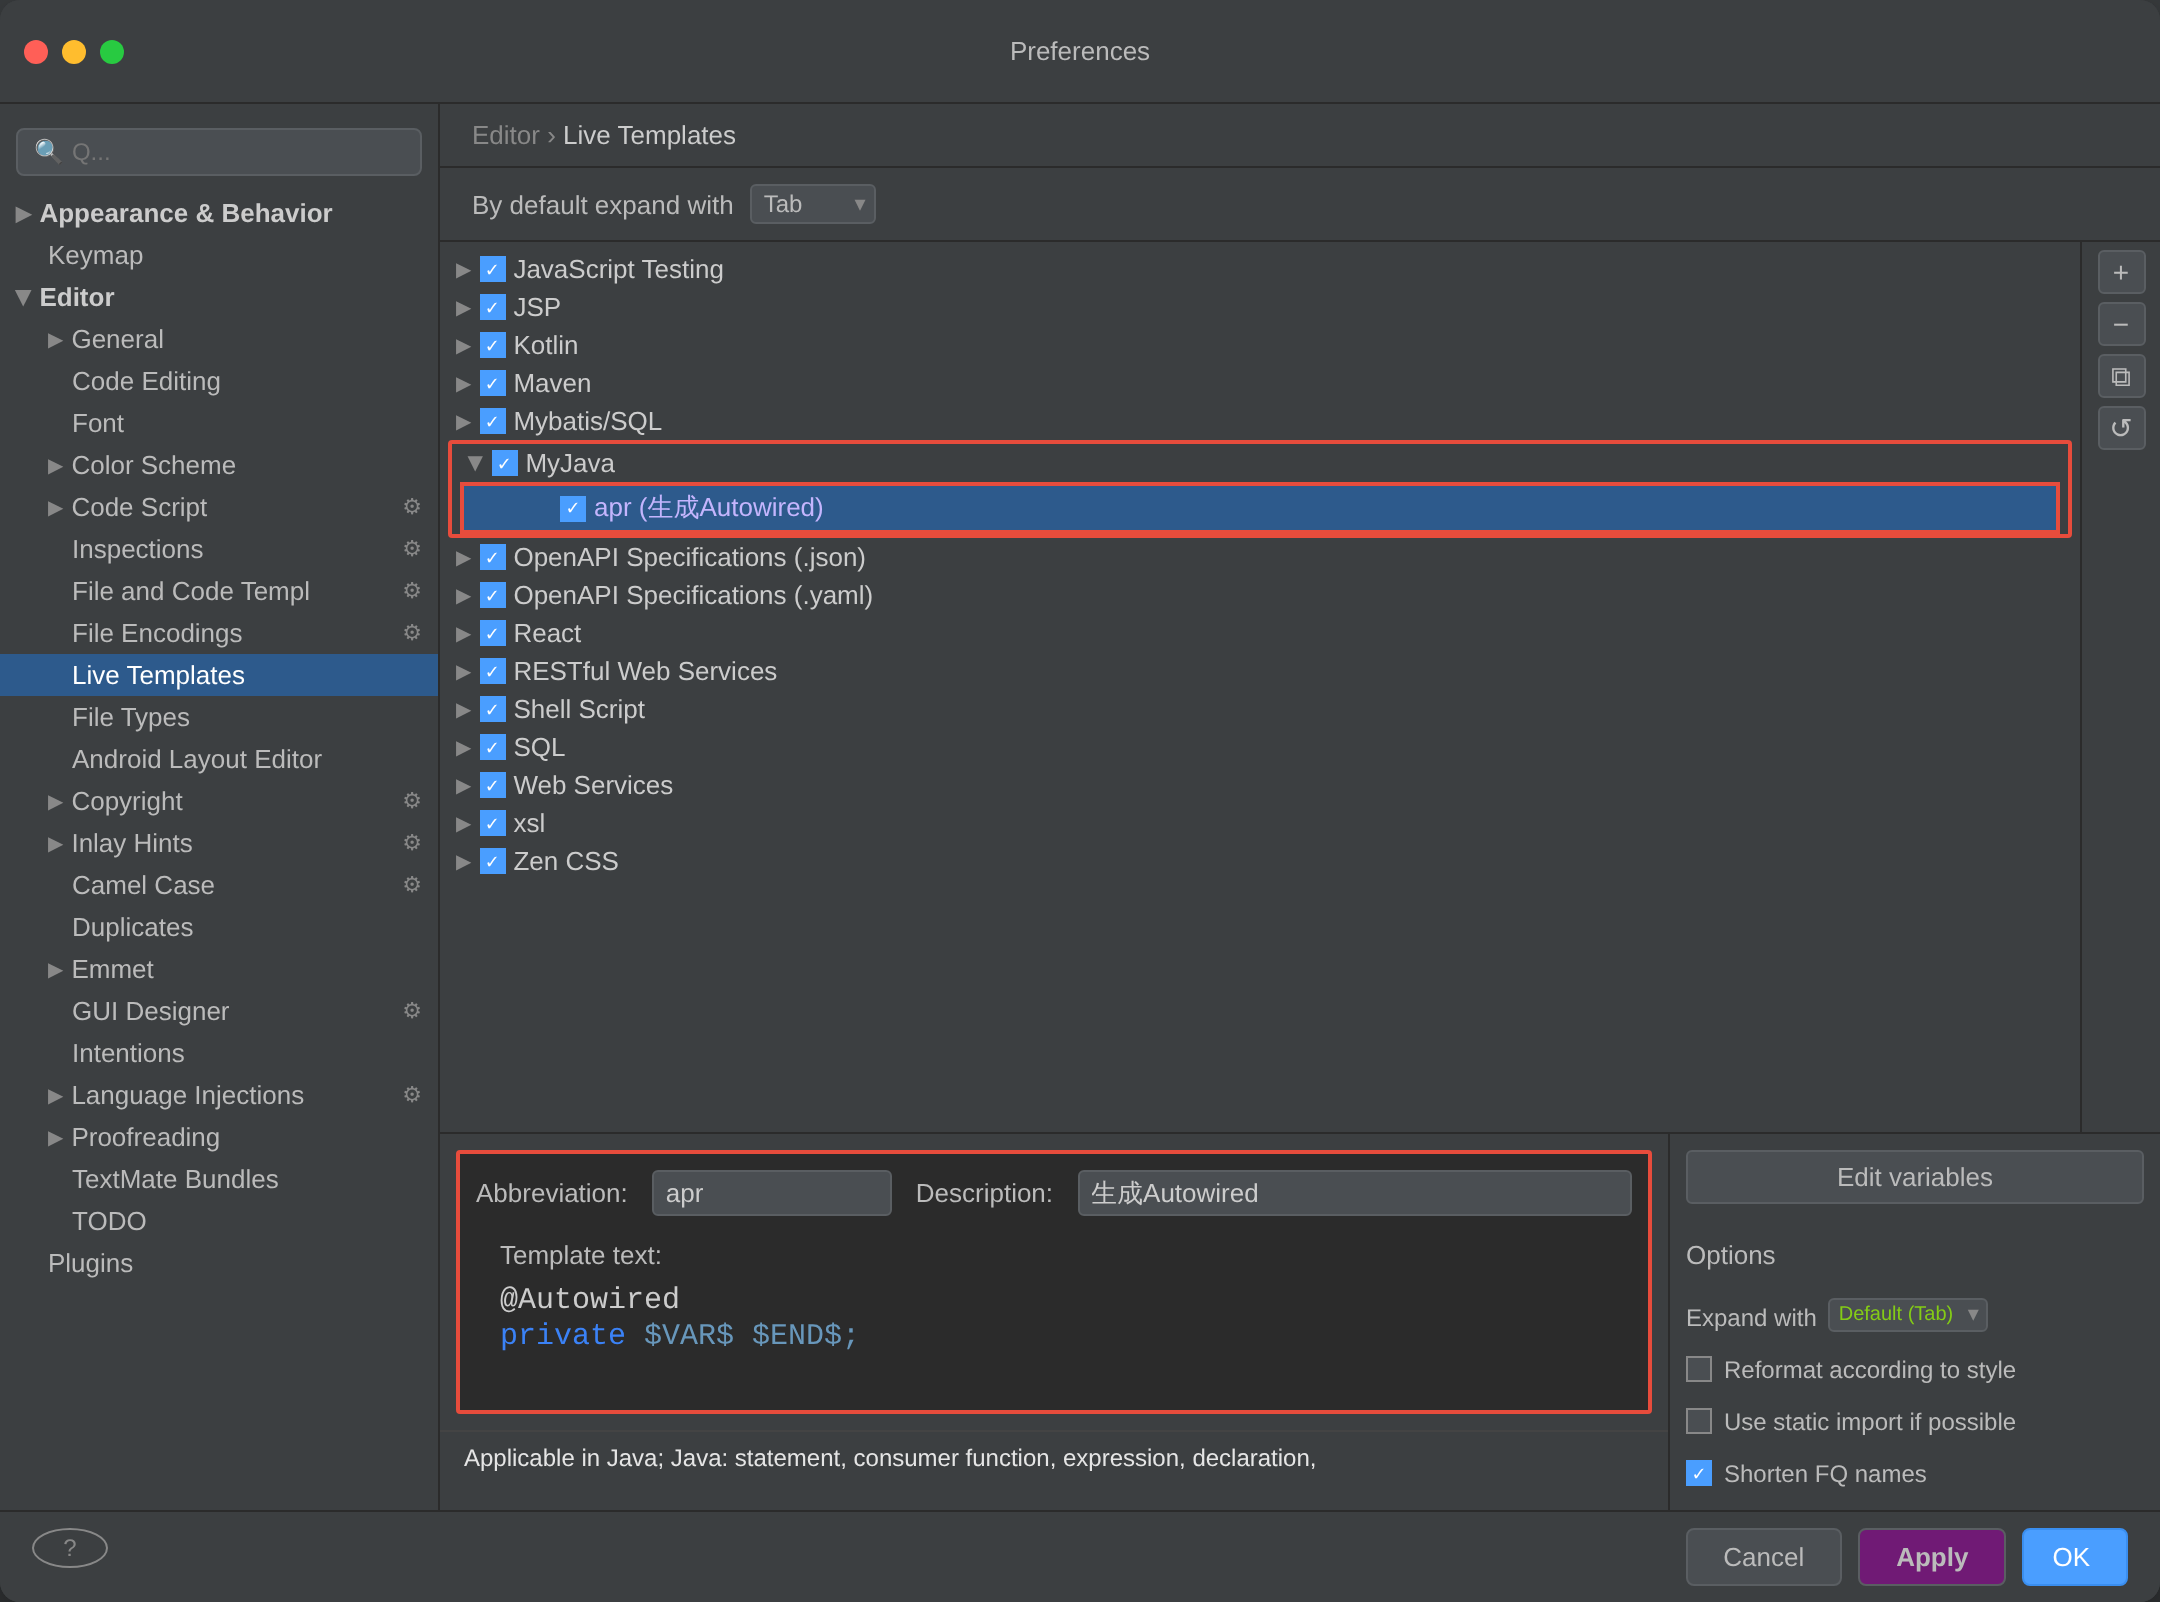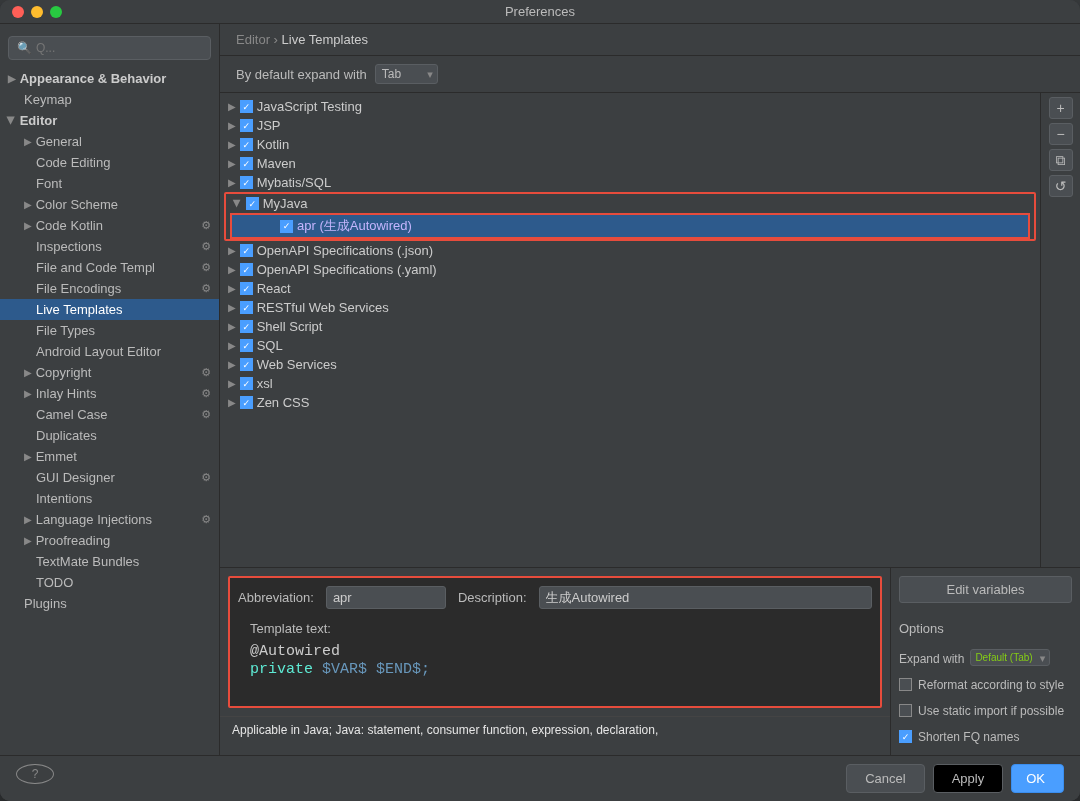--- a/index.html
+++ b/index.html
@@ -17,21 +17,21 @@
       height: 801px;
       background: #3c3f41;
       border-radius: 10px;
       overflow: hidden;
       display: flex;
       flex-direction: column;
       box-shadow: 0 20px 60px rgba(0,0,0,0.8);
     }
     .title-bar {
       background: #3c3f41;
-      height: 24px;
+      height: 52px;
       display: flex;
       align-items: center;
       padding: 0 12px;
       position: relative;
       border-bottom: 1px solid #2b2b2b;
     }
     .traffic-lights {
       display: flex;
       gap: 7px;
       align-items: center;
@@ -304,21 +304,21 @@
     .template-code {
       font-family: "Menlo", "Monaco", "Courier New", monospace;
       font-size: 15px;
       padding: 4px 12px;
       min-height: 60px;
     }
     .code-line {
       margin: 1px 0;
     }
     .code-white { color: #cccccc; }
-    .code-orange { color: #5eead4; }
+    .code-orange { color: #3b82f6; }
     .code-blue { color: #6897bb; }
     .edit-vars-btn {
       background: #4a4e52;
       border: 1px solid #5a5e62;
       border-radius: 3px;
       color: #bbbbbb;
       padding: 5px 12px;
       font-size: 13px;
       cursor: pointer;
       text-align: center;
@@ -375,23 +375,24 @@
       font-size: 13px;
       cursor: pointer;
     }
     .btn-cancel {
       background: #4a4e52;
       border: 1px solid #5a5e62;
       color: #bbbbbb;
       margin-left: 44px;
     }
     .btn-apply {
-      background: #000000;
-      border: 1px solid #5a5e62;
-      color: #bbbbbb;
+      background: #701a75;
+      border: 1px solid #5a5e62;
+      color: #bbbbbb;
+      font-weight: bold;
     }
     .btn-ok {
       background: #4a9eff;
       border: 1px solid #3a8eef;
       color: #ffffff;
       padding-left: 14px;
     }
     .help-btn {
       width: 20px;
       height: 20px;
@@ -410,21 +411,21 @@
     .bottom-layout {
       display: flex;
       border-top: 1px solid #2b2b2b;
     }
     .bottom-left {
       flex: 1;
       display: flex;
       flex-direction: column;
     }
     .bottom-right {
-      width: 190px;
+      width: 246px;
       border-left: 1px solid #2b2b2b;
       padding: 8px;
       display: flex;
       flex-direction: column;
       gap: 6px;
     }
     .template-list-container {
       flex: 1;
       overflow-y: auto;
       min-height: 0;
@@ -480,21 +481,21 @@
         <span>Font</span>
       </div>
 
       <div class="sidebar-item level1">
         <span class="chevron">▶</span>
         <span>Color Scheme</span>
       </div>
 
       <div class="sidebar-item level1">
         <span class="chevron">▶</span>
-        <span>Code Kotlin</span>
+        <span>Code Script</span>
         <span class="gear-icon">⚙</span>
       </div>
 
       <div class="sidebar-item level2">
         <span>Inspections</span>
         <span class="gear-icon">⚙</span>
       </div>
 
       <div class="sidebar-item level2">
         <span>File and Code Templ</span>

